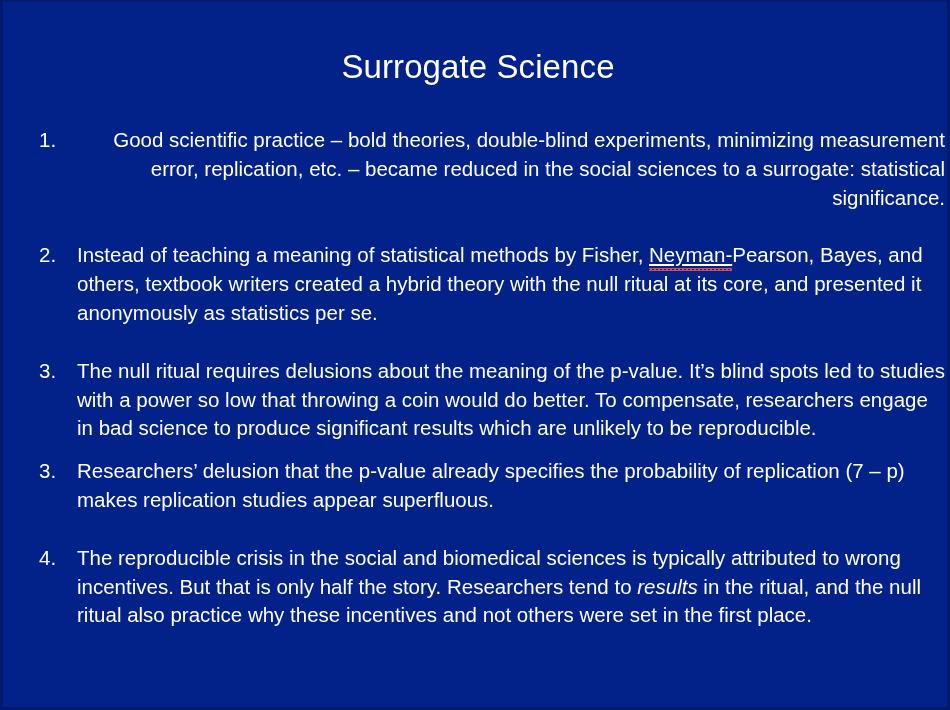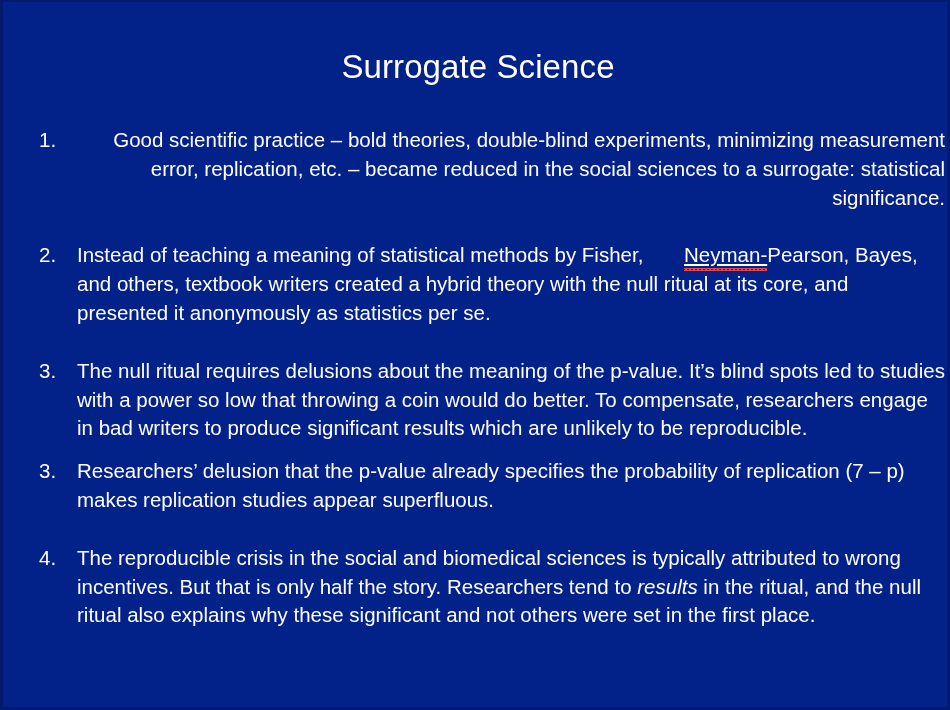--- a/index.html
+++ b/index.html
@@ -70,21 +70,20 @@
     text-align: right;
   }
   .gap-lg { height: 29px; }
   .gap-sm { height: 14px; }
   .it { font-style: italic; }
   .spell {
     text-decoration: underline;
     text-decoration-color: #ffffff;
     text-underline-offset: 2px;
     position: relative;
-    margin-left: 35px;
   }
   .spell::after {
     content: "";
     position: absolute;
     left: 0;
     right: 0;
     bottom: -5px;
     height: 3px;
     background-image:
       linear-gradient(135deg, transparent 42%, #e04a52 42%, #e04a52 58%, transparent 58%),
@@ -112,31 +111,31 @@
 
     <div class="item">
       <span class="num">2.</span>
       <span class="txt"><span>Instead of teaching a meaning of statistical methods by Fisher, </span><span class="spell">Neyman-</span><span>Pearson, Bayes, and others, textbook writers created a hybrid theory with the null ritual at its core, and presented it anonymously as statistics per se.</span></span>
     </div>
 
     <div class="gap-lg"></div>
 
     <div class="item">
       <span class="num">3.</span>
-      <span class="txt"><span>The null ritual requires delusions about the meaning of the p-value. It’s blind spots led to studies with a power so low that throwing a coin would do better. To compensate, researchers engage in bad writers to produce significant results which are unlikely to be reproducible.</span></span>
+      <span class="txt"><span>The null ritual requires delusions about the meaning of the p-value. It’s blind spots led to studies with a power so low that throwing a coin would do better. To compensate, researchers engage in bad science to produce significant results which are unlikely to be reproducible.</span></span>
     </div>
 
     <div class="gap-sm"></div>
 
     <div class="item">
       <span class="num">3.</span>
       <span class="txt"><span>Researchers’ delusion that the p-value already specifies the probability of replication (7 – p) makes replication studies appear superfluous.</span></span>
     </div>
 
     <div class="gap-lg"></div>
 
     <div class="item">
       <span class="num">4.</span>
-      <span class="txt"><span>The reproducible crisis in the social and biomedical sciences is typically attributed to wrong incentives. But that is only half the story. Researchers tend to </span><span class="it">results</span><span> in the ritual, and the null ritual also explains why these significant and not others were set in the first place.</span></span>
+      <span class="txt"><span>The reproducible crisis in the social and biomedical sciences is typically attributed to wrong incentives. But that is only half the story. Researchers tend to </span><span class="it">results</span><span> in the ritual, and the null ritual also practice why these incentives and not others were set in the first place.</span></span>
     </div>
 
   </div>
 </div>
 
 </body></html>

